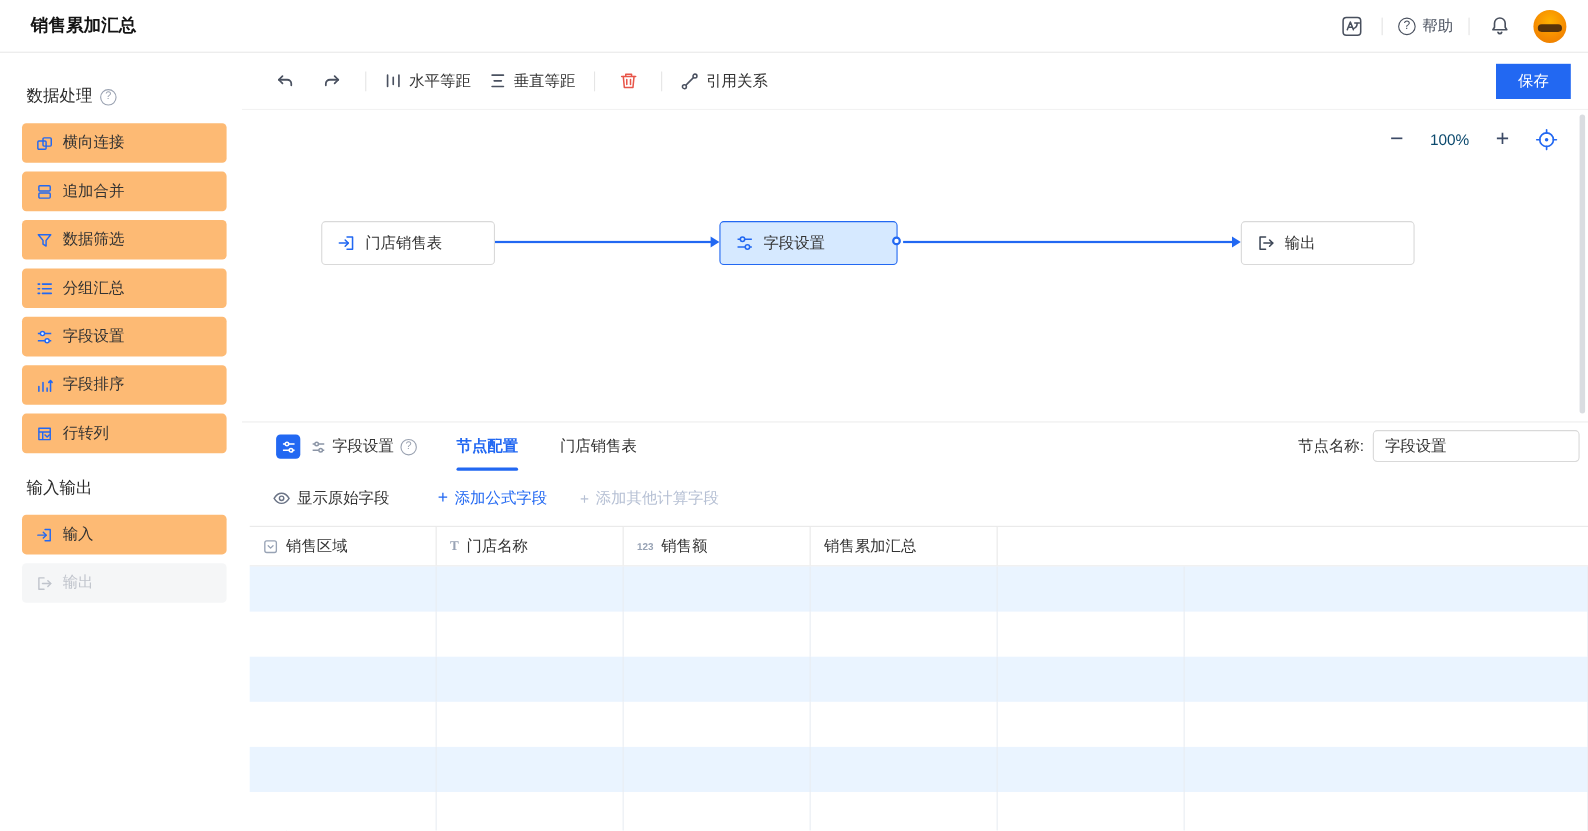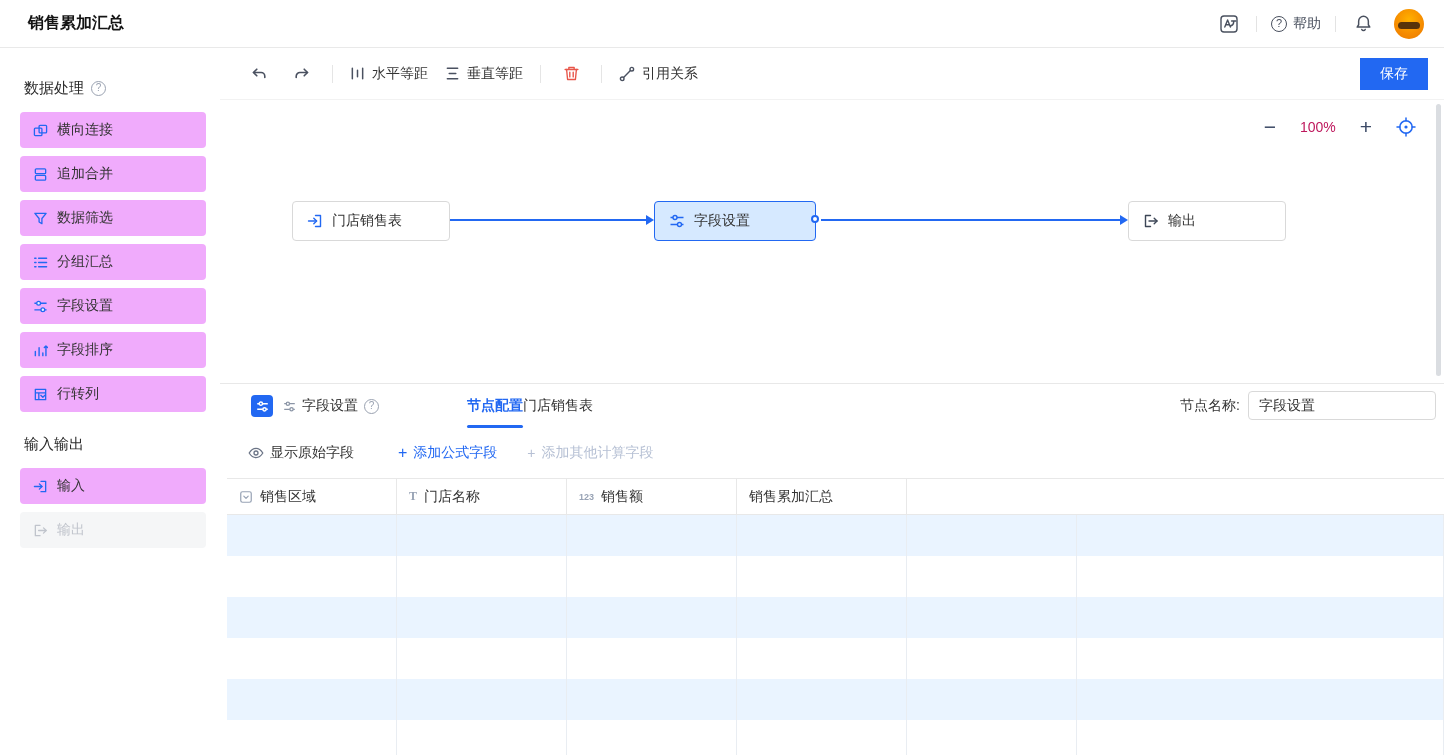--- a/index.html
+++ b/index.html
@@ -22,21 +22,21 @@
     background:radial-gradient(circle at 50% 35%, #ffb100 0%, #f58a00 60%, #e97a00 100%); }
   .avatar-band { position:absolute; left:4px; top:13px; width:22px; height:7px; border-radius:4px; background:#58330a; }
 
   
   .sidebar { position:absolute; top:48px; left:0; bottom:0; width:261px; background:#fff;
     border-right:1px solid #ececec; padding-top:30px; }
   .sec-title { display:flex; align-items:center; gap:7px; font-size:15px; color:#2b2b2b;
     padding-left:24px; line-height:20px; margin-bottom:14px; }
   .sec-title.io { margin-top:22px; }
   .qmark.gray { width:15px; height:15px; border-color:#9aa2b1; color:#9aa2b1; font-size:10px; }
-  .side-item { width:186px; height:36px; margin:0 0 8px 20px; background:#f0abfc; border-radius:4px;
+  .side-item { width:186px; height:36px; margin:0 0 8px 20px; background:#fdba74; border-radius:4px;
     display:flex; align-items:center; gap:9px; padding-left:13px; font-size:14px; color:#333; cursor:pointer; }
   .side-item .icon { display:flex; color:#2268f2; }
   .side-item.disabled { background:#f5f6f7; color:#c0c4cc; cursor:not-allowed; }
   .side-item.disabled .icon { color:#c0c4cc; }
 
   
   .main { position:absolute; left:220px; top:48px; right:0; bottom:0; background:#fff; }
 
   .toolbar { height:52px; display:flex; align-items:center; gap:17px; padding:0 16px 0 26px;
     border-bottom:1px solid #f2f2f2; position:relative; }
@@ -45,21 +45,21 @@
   .tool-item .icon { display:flex; color:#4a5160; }
   .tdiv { width:1px; height:18px; background:#e5e5e5; }
   .trash { color:#e8564a; }
   .save-btn { position:absolute; right:16px; top:10px; width:68px; height:32px; background:#2268f2; color:#fff;
     border:none; border-radius:0; font-size:14px; font-family:inherit; cursor:pointer; }
 
   
   .canvas { position:relative; height:283px; background:#fff; }
   .zoom-ctrl { position:absolute; top:16px; right:28px; display:flex; align-items:center; gap:24px; }
   .zoom-btn { font-size:21px; line-height:1; color:#3c4a66; cursor:pointer; user-select:none; }
-  .zoom-val { font-size:14px; color:#be185d; }
+  .zoom-val { font-size:14px; color:#0c4a6e; }
   .locate-btn { display:flex; color:#2268f2; cursor:pointer; }
   .vscroll { position:absolute; right:3px; top:4px; width:5px; height:272px; background:#dadde1; border-radius:3px; }
 
   .node { position:absolute; height:40px; background:#fff; border:1px solid #d9d9d9; border-radius:4px;
     display:flex; align-items:center; gap:9px; padding:0 16px 0 14px; font-size:14px; color:#333; cursor:pointer; }
   .node .nicon { display:flex; color:#2268f2; }
   .node-source { left:72px;  top:101px; width:158px; }
   .node-selected { left:434px; top:101px; width:162px; background:#d6e9ff; border:1.5px solid #2268f2; }
   .node-output { left:908px; top:101px; width:158px; }
   .node-output .nicon { color:#3c4656; }
@@ -72,21 +72,21 @@
   .port { position:absolute; left:591px; top:115px; width:8px; height:8px; background:#fff;
     border:2px solid #2268f2; border-radius:50%; z-index:2; }
 
   
   .panel { border-top:1px solid #e8e8e8; height:372px; }
   .panel-head { height:44px; display:flex; align-items:center; padding-left:31px; position:relative; }
   .panel-badge { width:22px; height:22px; border-radius:4px; background:#2268f2; color:#fff;
     display:flex; align-items:center; justify-content:center; }
   .panel-title-wrap { display:flex; align-items:center; gap:6px; margin-left:10px; }
   .panel-title-wrap .icon { display:flex; color:#8b95a6; }
-  .tabs { display:flex; margin-left:88px; height:44px; }
+  .tabs { display:flex; gap:38px; margin-left:36px; height:44px; }
   .tab { display:flex; align-items:center; color:#333; position:relative; cursor:pointer; }
   .tab.active { color:#2268f2; font-weight:700; }
   .tab.active::after { content:""; position:absolute; left:0; right:0; bottom:0; height:3px;
     background:#2268f2; border-radius:2px; }
   .node-name { position:absolute; right:8px; top:7px; display:flex; align-items:center; gap:8px; }
   .node-name input { width:188px; height:29px; border:1px solid #d9d9d9; border-radius:4px;
     padding:0 10px; font-size:14px; color:#333; font-family:inherit; outline:none; }
 
   .actions { height:50px; display:flex; align-items:center; padding-left:28px; }
   .action { display:flex; align-items:center; gap:6px; cursor:pointer; }

